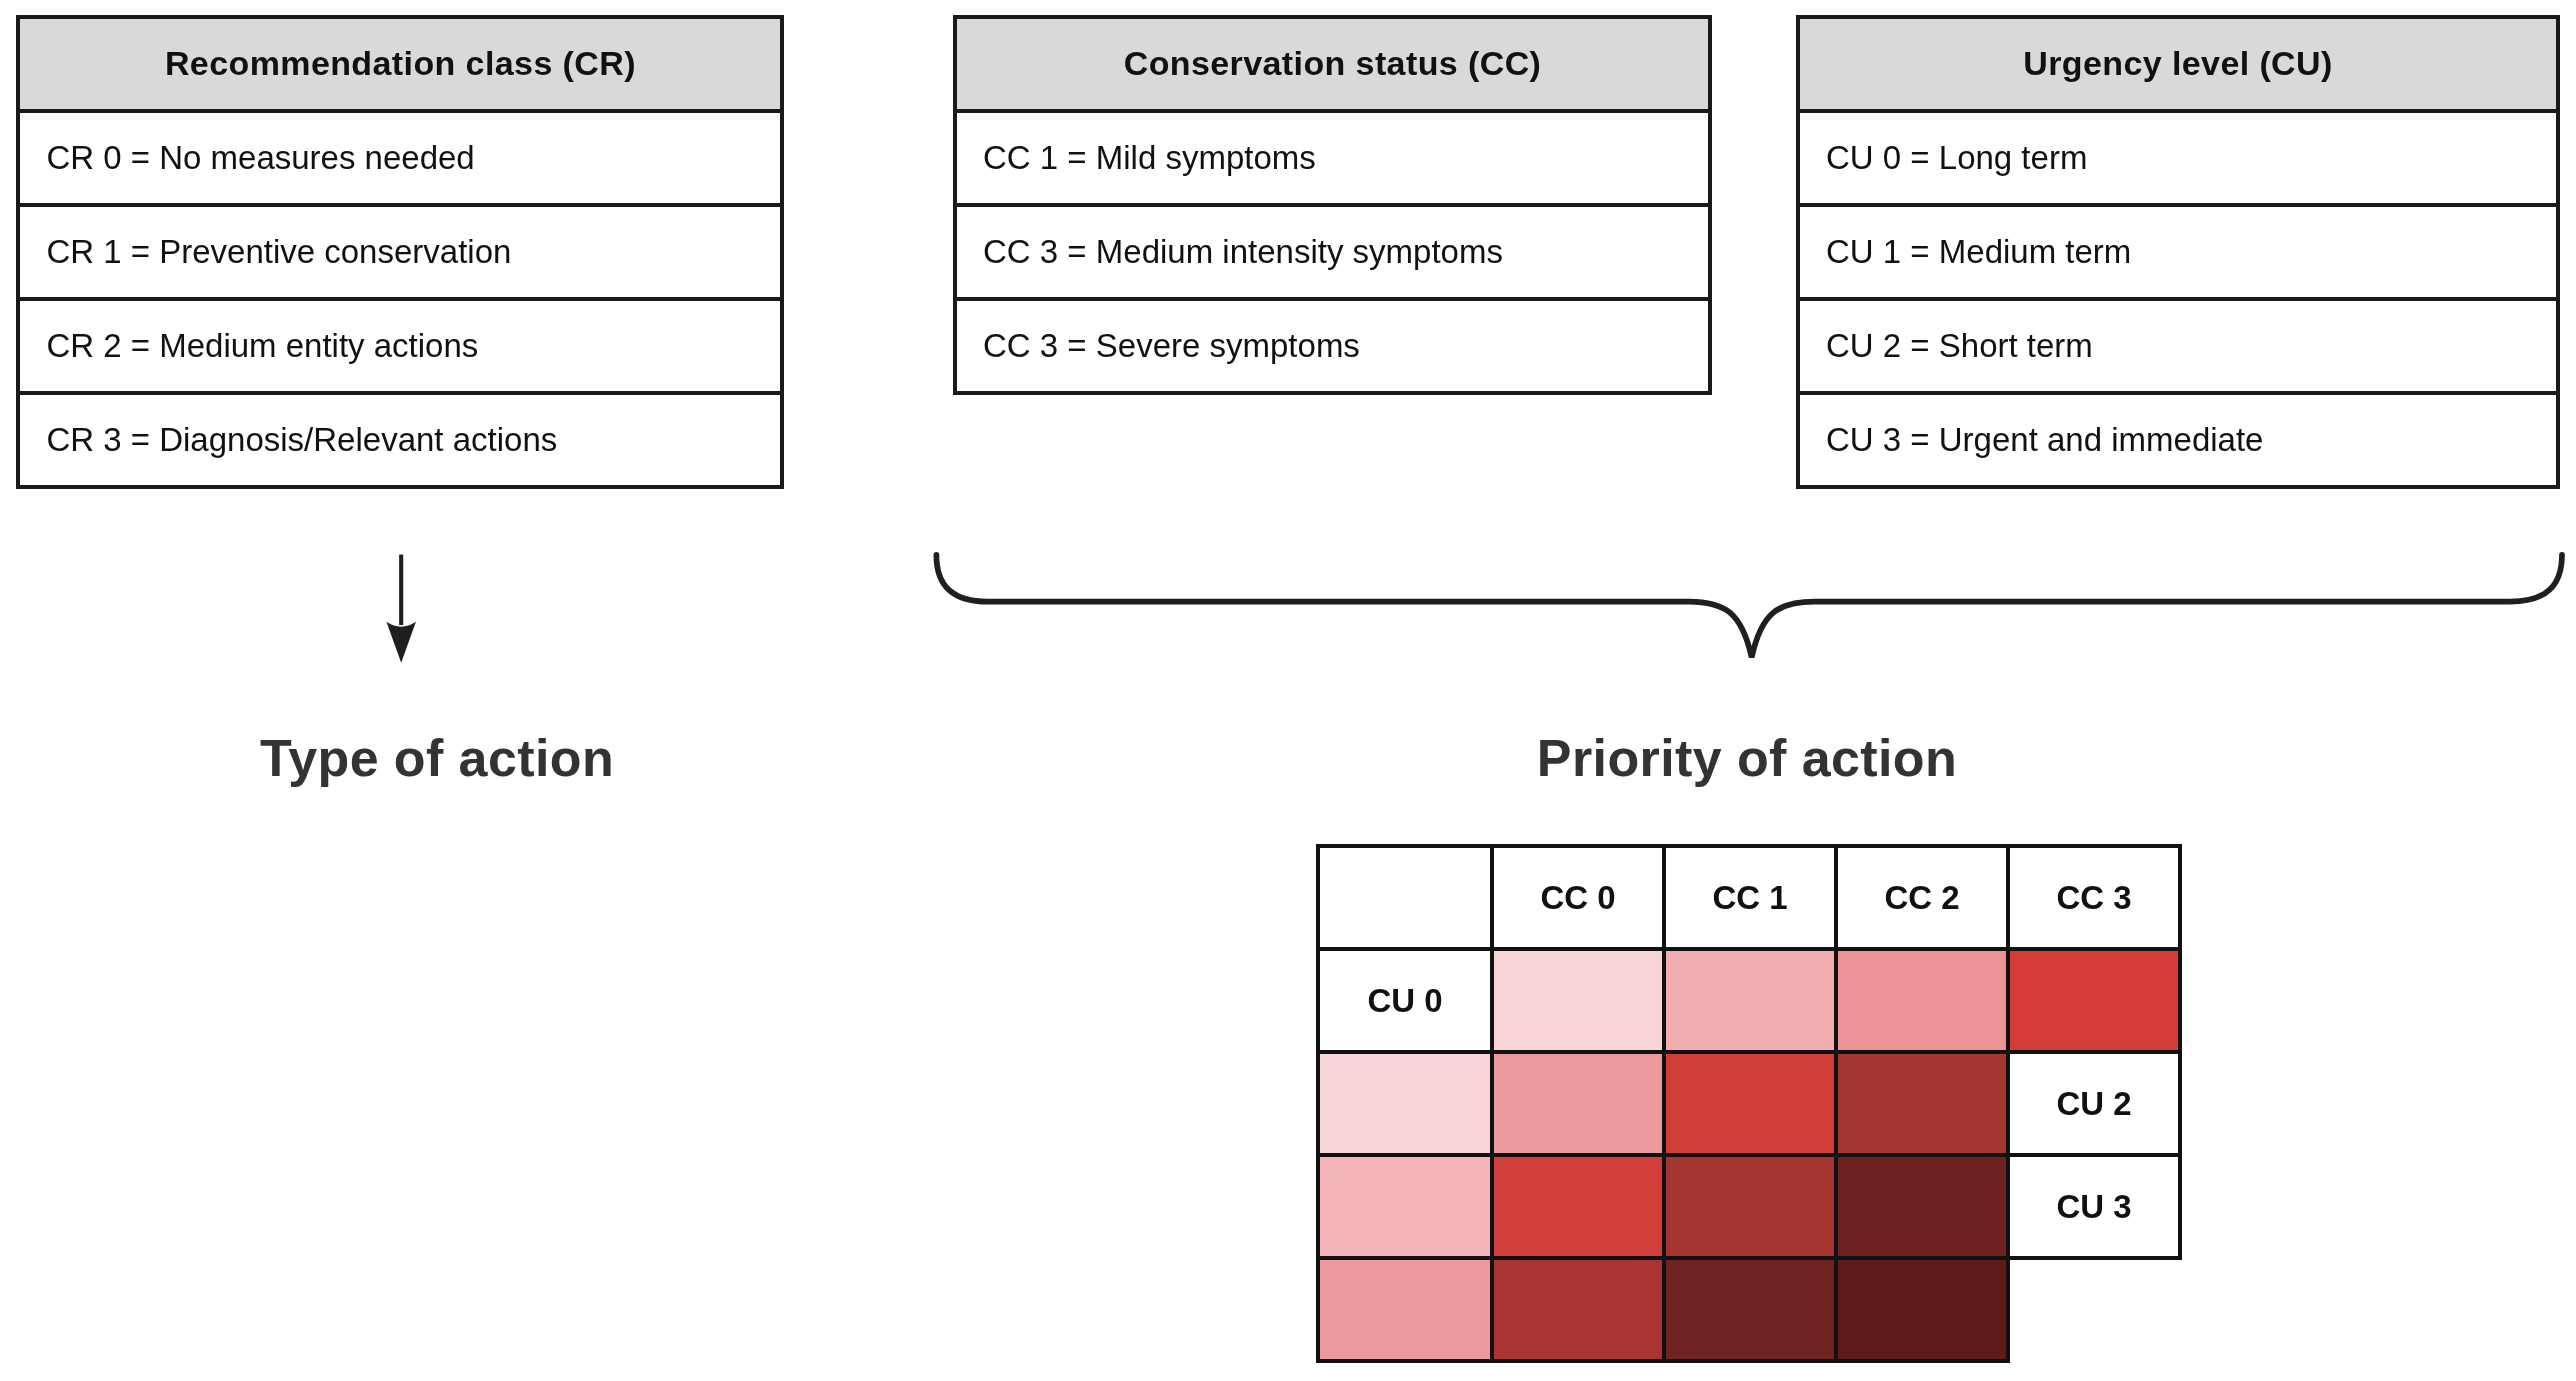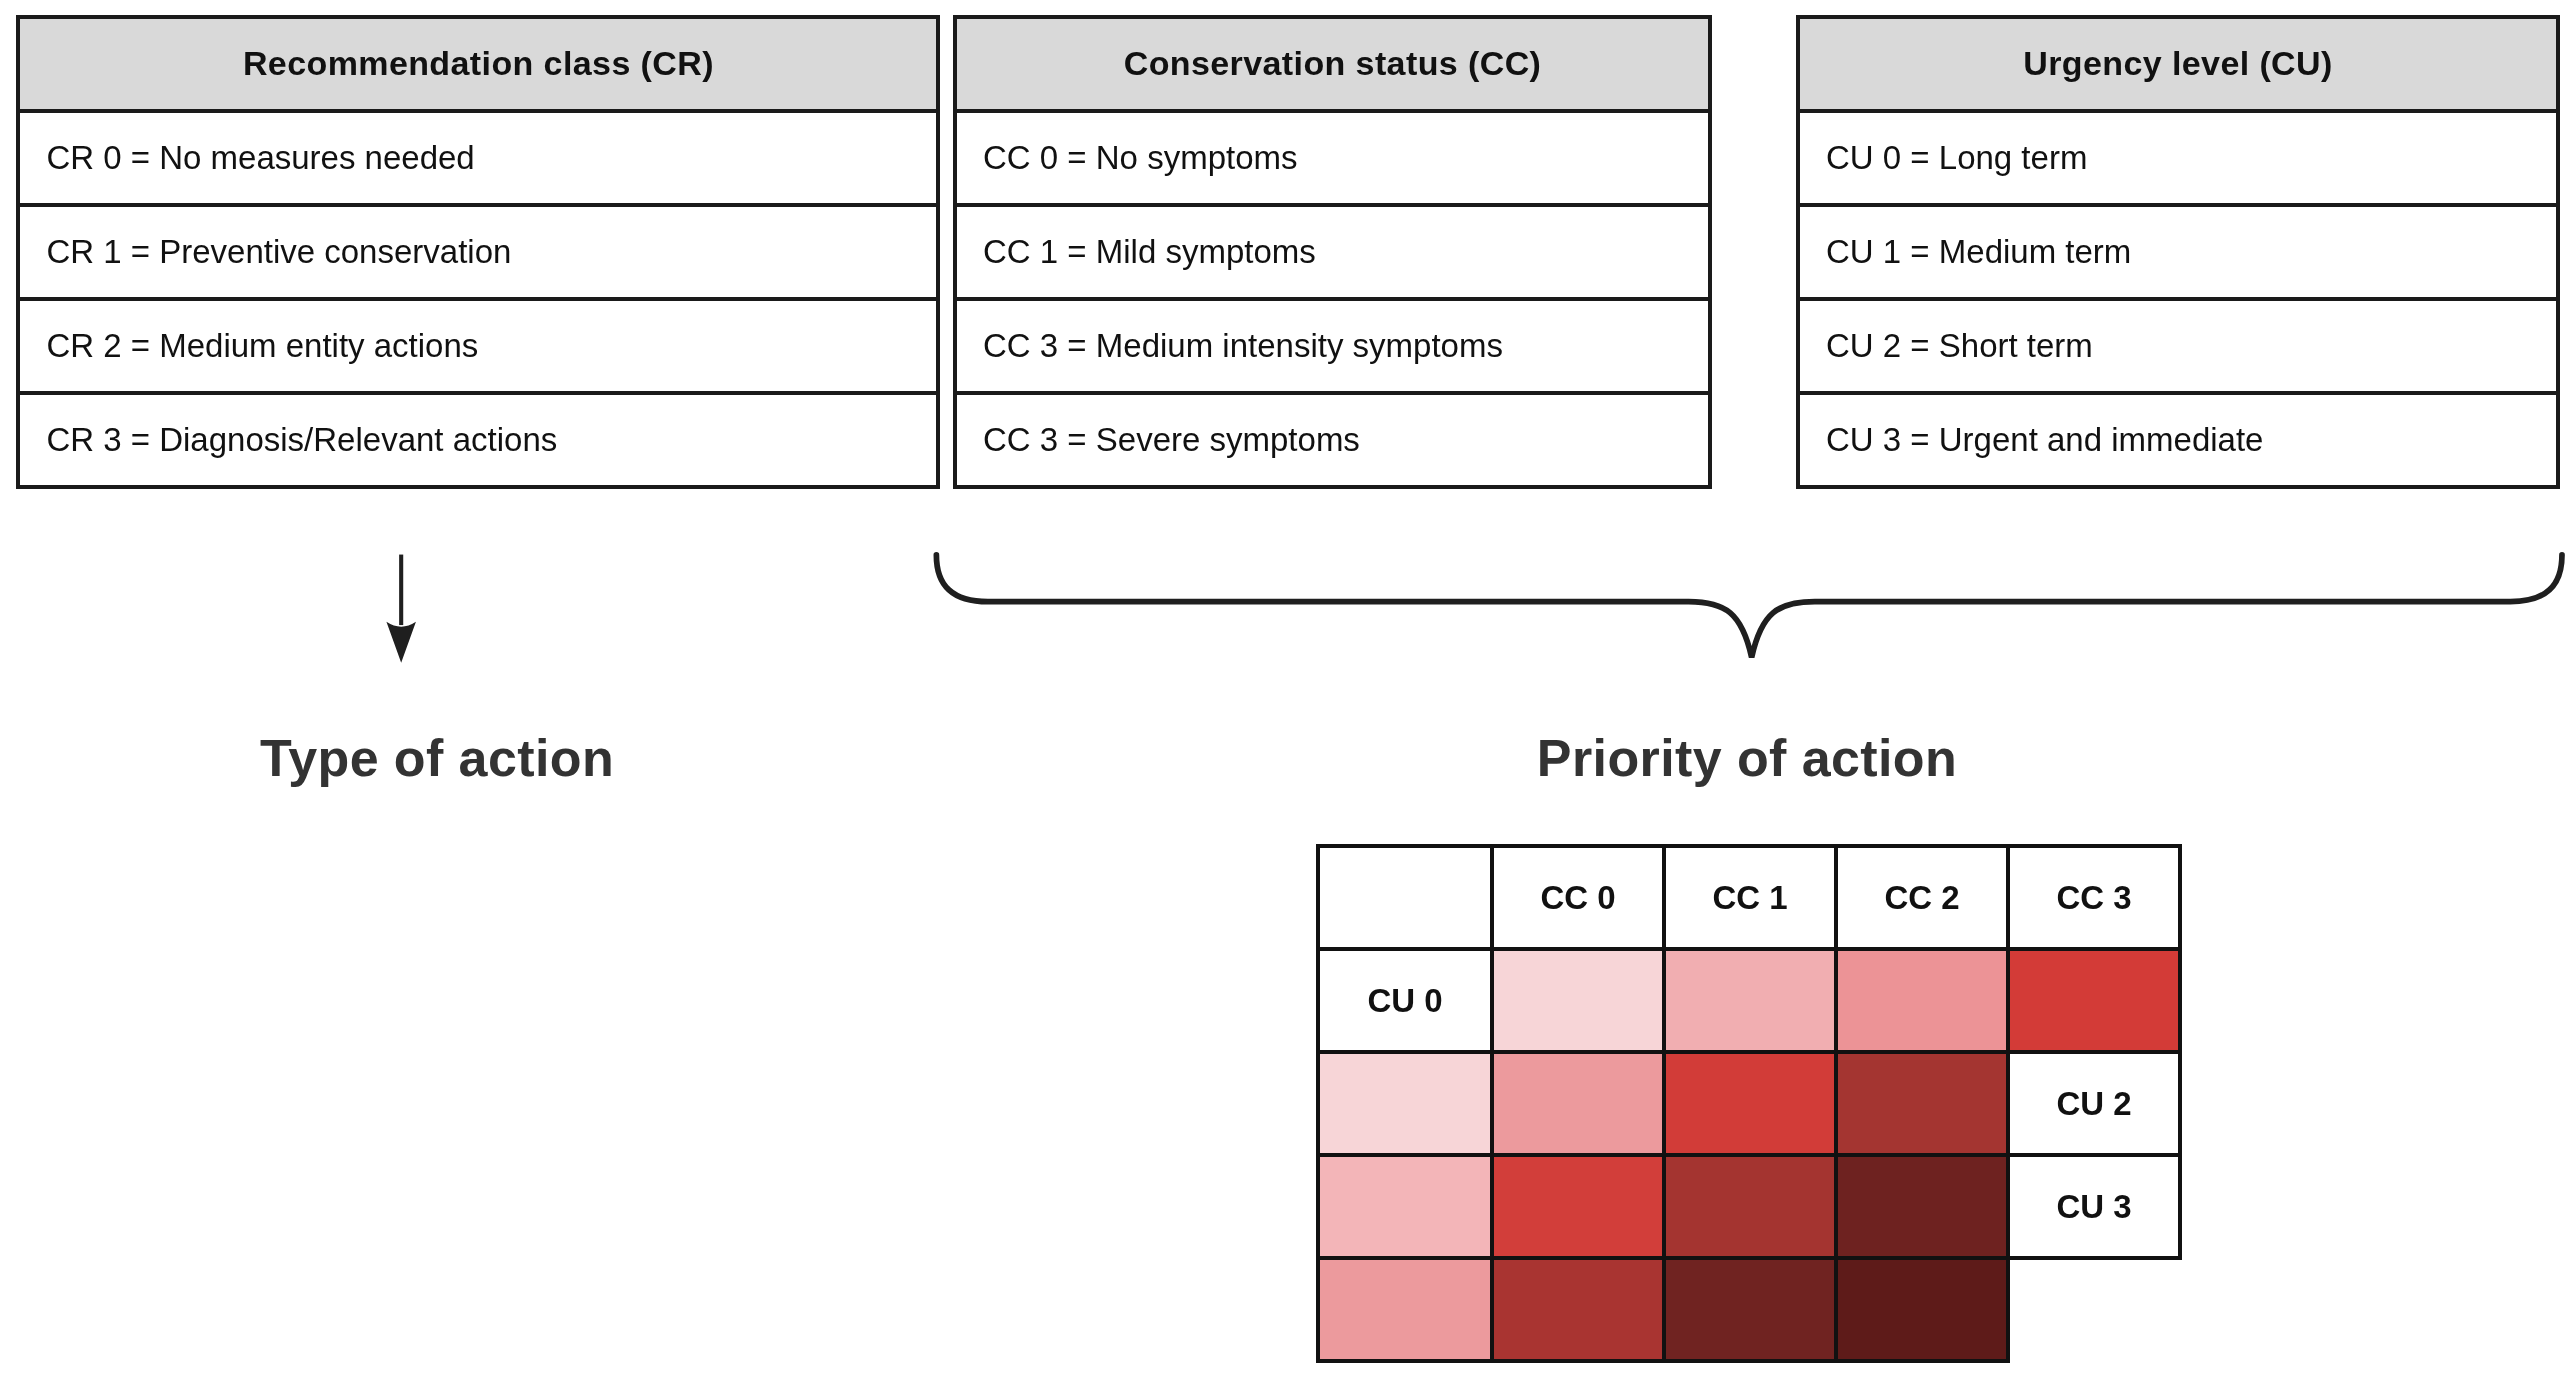--- a/index.html
+++ b/index.html
@@ -39,21 +39,21 @@
     height: 90px;
     border-bottom: 4.9px solid #1a1a1a;
     display: flex;
     align-items: center;
     padding-left: 26px;
     font-size: 33px;
     background: #ffffff;
   }
   .legend-row:last-child { border-bottom: none; border-radius: 14px; }
 
-  #table-cr { left: 16.4px;   width: 924px; }
+  #table-cr { left: 16.4px;   width: 768px; }
   #table-cc { left: 953px; width: 759px; }
   #table-cu { left: 1796px; width: 764px; }
 
   
   .connector { position: absolute; }
   #down-arrow  { left: 361px;  top: 548px; }
   #curly-brace { left: 926px; top: 541px; }
 
   
   .big-label {
@@ -102,21 +102,20 @@
   <div class="legend-table" id="table-cr">
     <div class="legend-header" style="background-color: rgb(217, 217, 217);">Recommendation class (CR)</div>
     <div class="legend-row">CR 0 = No measures needed</div>
     <div class="legend-row">CR 1 = Preventive conservation</div>
     <div class="legend-row">CR 2 = Medium entity actions</div>
     <div class="legend-row">CR 3 = Diagnosis/Relevant actions</div>
   </div>
 
   <div class="legend-table" id="table-cc">
     <div class="legend-header" style="background-color: rgb(217, 217, 217);">Conservation status (CC)</div>
-    <div class="legend-row">CC 0 = No symptoms</div>
     <div class="legend-row">CC 1 = Mild symptoms</div>
     <div class="legend-row">CC 3 = Medium intensity symptoms</div>
     <div class="legend-row">CC 3 = Severe symptoms</div>
   </div>
 
   <div class="legend-table" id="table-cu">
     <div class="legend-header" style="background-color: rgb(217, 217, 217);">Urgency level (CU)</div>
     <div class="legend-row">CU 0 = Long term</div>
     <div class="legend-row">CU 1 = Medium term</div>
     <div class="legend-row">CU 2 = Short term</div>

